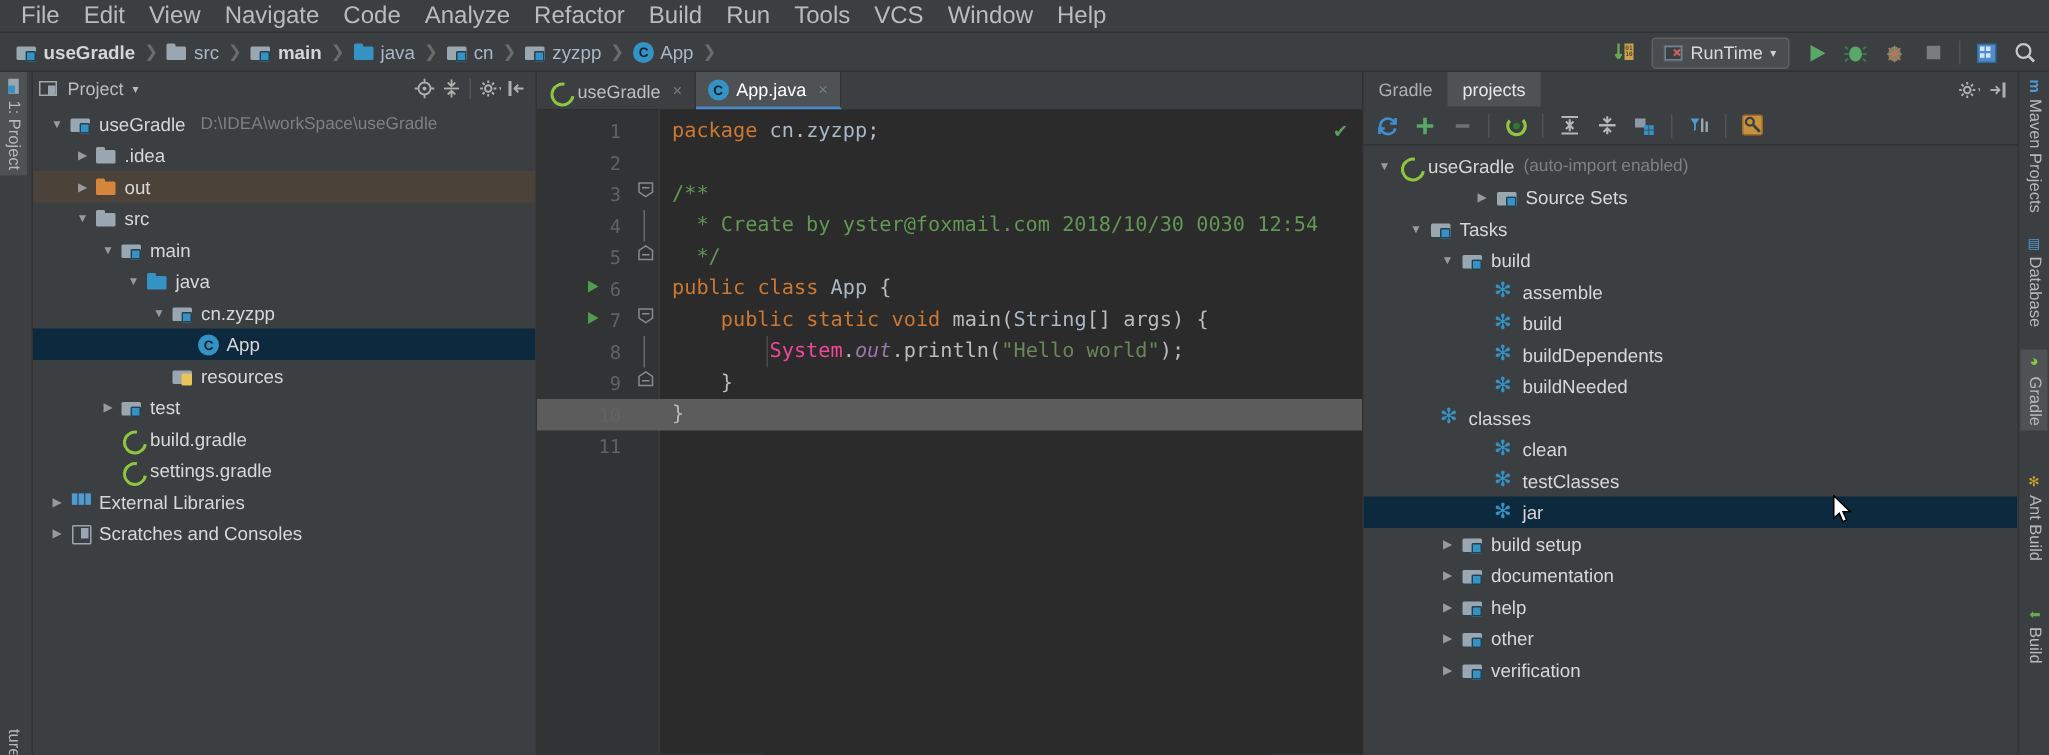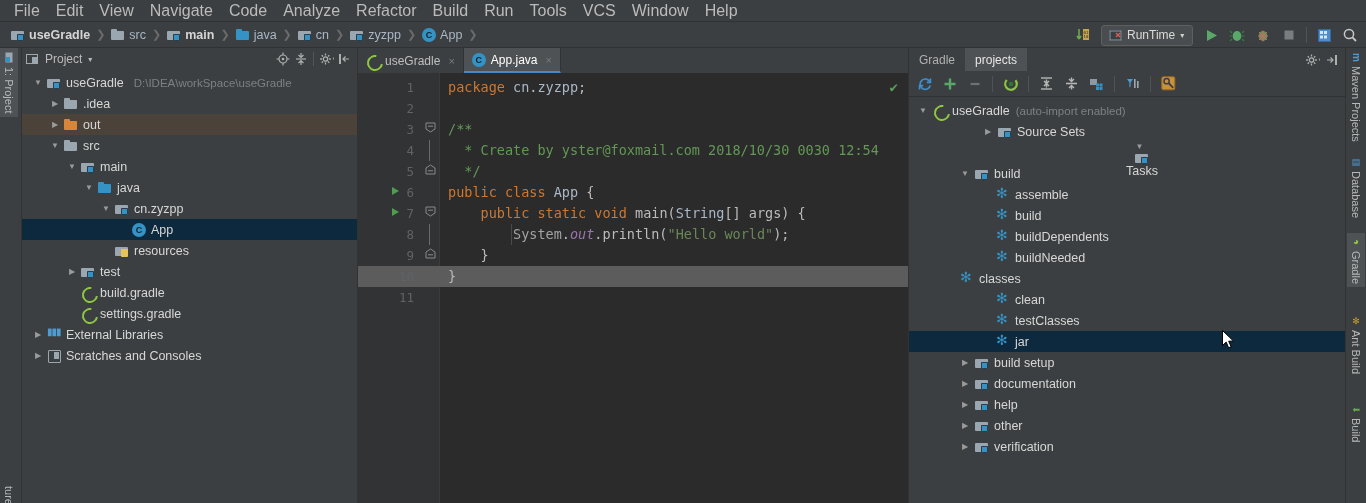--- a/index.html
+++ b/index.html
@@ -156,21 +156,21 @@
     color:#4e9e4e; font-size:11px; text-align:center; }
   .foldi { position:absolute; left:4px; width:12px; height:21px; line-height:21px;
     text-align:center; color:#8a8a8a; font-size:10px; }
   .foldline { position:absolute; left:9px; width:1px; background:#6a6a6a; }
   .indentguide{ position:absolute; width:1px; background:#4a4a4a; }
   .checkmark { position:absolute; right:10px; top:6px; color:#5c9e5c; font-size:14px;
     font-weight:bold; }
 
   
   .kw{color:#cc7832;} .str{color:#6a8759;}
-  .cmt{color:#629755;} .cls2{color:#a3a3a3;} .typ{color:#a9b7c6;}
+  .cmt{color:#629755;} .cls2{color:#ec4899;} .typ{color:#a9b7c6;}
   .fld{color:#9876aa; font-style:italic;}
   .pkg{color:#a9b7c6;} .cname{color:#a9b7c6;}
 
   
   .gradle-panel { width:437px; flex:none; background:#3c3f41; display:flex; flex-direction:column;
     border-left:1px solid #323232; }
   .gtabbar{ height:23px; display:flex; align-items:stretch; flex:none; position:relative; }
   .gtab{ display:flex;align-items:center; padding:0 10px; font-size:12px; color:#b0b0b0;
     cursor:default;}
   .gtab.active{ background:#4e5254; color:#e6e6e6; }
@@ -642,21 +642,21 @@
             <span class="rlabel">useGradle</span>
             <span class="rpath" style="margin-left: 6px;">(auto-import enabled)</span>
           </div>
           <div class="row" style="padding-left: 29px; margin-left: 44px;">
             <span class="arrow closed"></span>
             <span style="margin-left: 4px; display: inline-flex;">
               <span class="ic mod" style="flex: 0 0 auto; display: inline-block;"></span>
             </span>
             <span class="rlabel">Source Sets</span>
           </div>
-          <div class="row" style="padding-left: 29px; flex-direction: column;">
+          <div class="row" style="padding-left: 29px;">
             <span class="arrow open"></span>
             <span style="margin-left: 4px; display: inline-flex;">
               <span class="ic mod" style="flex: 0 0 auto; display: inline-block;"></span>
             </span>
             <span class="rlabel">Tasks</span>
           </div>
           <div class="row" style="padding-left: 50px;">
             <span class="arrow open"></span>
             <span style="margin-left: 4px; display: inline-flex;">
               <span class="ic mod" style="flex: 0 0 auto; display: inline-block;"></span>

